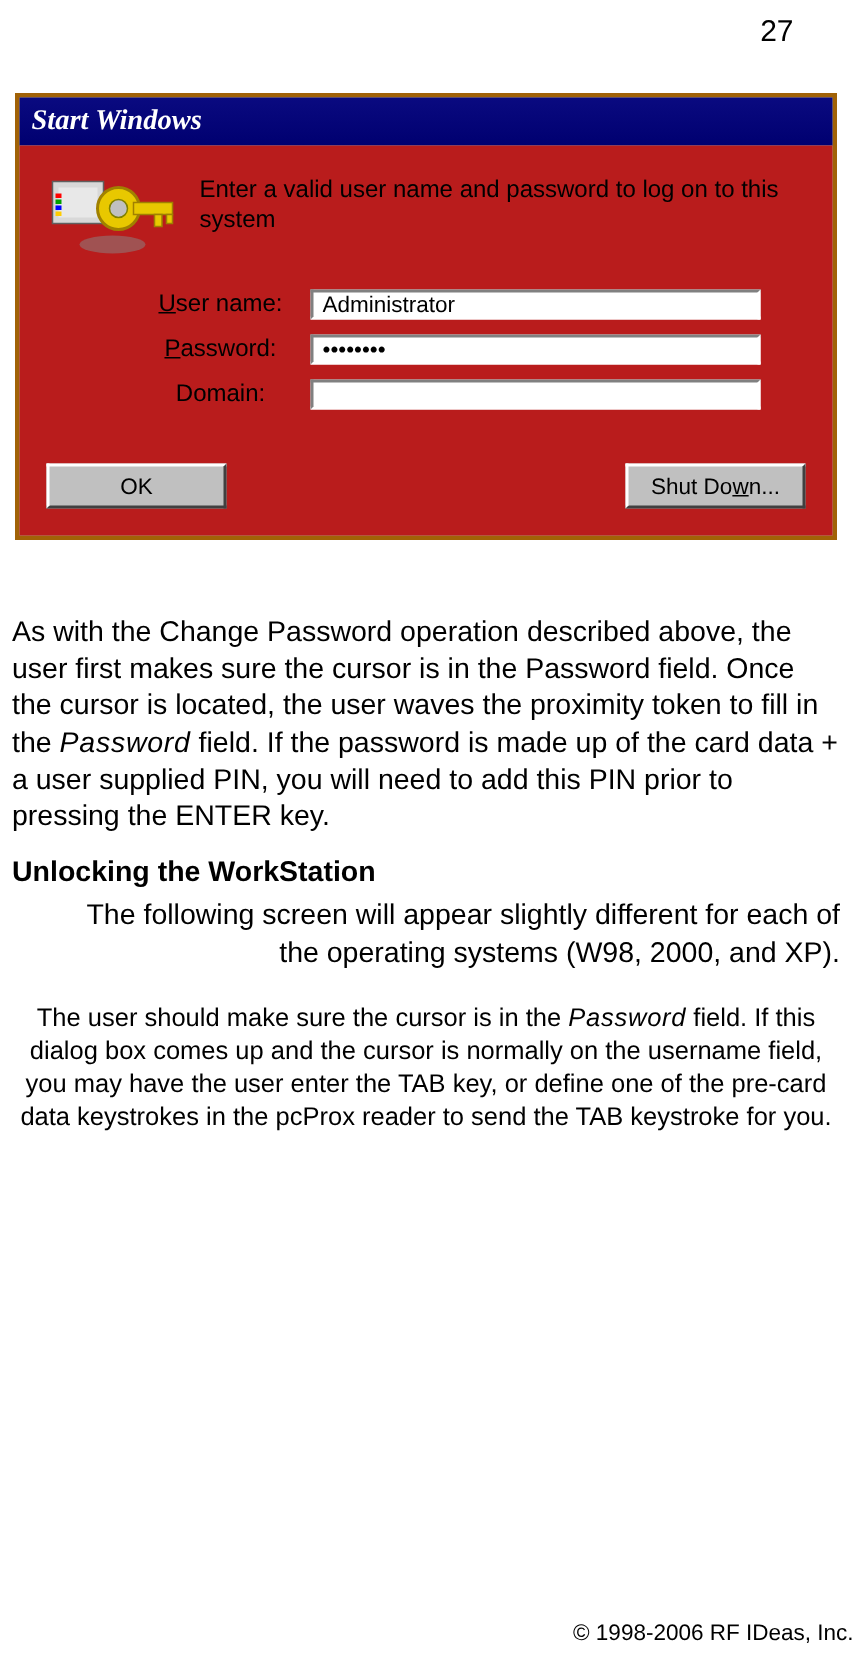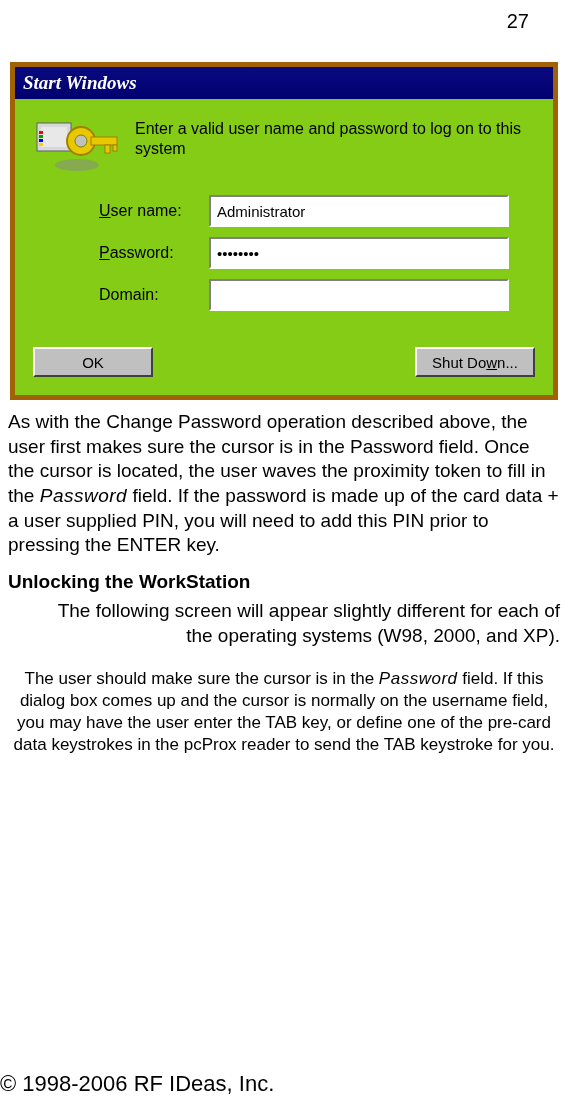--- a/index.html
+++ b/index.html
@@ -16,35 +16,35 @@
       top: 10px;
       right: 40px;
       font-size: 20px;
       color: #000;
     }
     .dialog-container {
       position: absolute;
       top: 62px;
       left: 10px;
       width: 548px;
-      border: 5px solid #a16207;
+      border: 3px solid #a16207;
       background: #c0c0c0;
     }
     .titlebar {
       background: #000080;
       background: linear-gradient(to bottom, #0a0a80, #000070);
       color: #ffffff;
       padding: 5px 8px;
       font-family: "Times New Roman", serif;
       font-weight: bold;
       font-style: italic;
       font-size: 19px;
     }
     .dialog-body {
-      background: #84cc16;
+      background: #b91c1c;
       padding: 10px 14px 18px 14px;
     }
     .intro-row {
       display: flex;
       align-items: flex-start;
       margin-bottom: 18px;
       margin-top: 8px;
     }
     .key-icon {
       width: 90px;
@@ -64,37 +64,37 @@
       margin-left: 70px;
       margin-bottom: 36px;
     }
     .form-row {
       display: flex;
       align-items: center;
       margin-bottom: 10px;
     }
     .form-label {
       width: 110px;
-      text-align: left;
+      text-align: center;
       padding-right: 10px;
       font-size: 16px;
       color: #000;
     }
     .form-label .ul {
       text-decoration: underline;
     }
     .form-input {
       width: 300px;
       height: 20px;
       border-top: 2px solid #808080;
       border-left: 2px solid #808080;
       border-bottom: 2px solid #ffffff;
       border-right: 2px solid #ffffff;
       background: #ffffff;
-      padding: 14px 6px;
+      padding: 2px 6px;
       font-size: 15px;
       font-family: Arial, sans-serif;
       color: #000;
     }
     .button-row {
       display: flex;
       justify-content: space-between;
       padding: 0 4px;
       margin-top: 8px;
     }
@@ -135,22 +135,22 @@
       font-size: 19px;
     }
     .para2-wrap { text-align: center; }
     .para3 { font-size: 17px; text-align: center; }
     .italic-word { font-style: italic; font-family: Arial, sans-serif; letter-spacing: 0.5px; }
     .copyright {
       position: absolute;
       bottom: 16px;
       left: 0;
       width: 569px;
-      text-align: left;
-      font-size: 22px;
+      text-align: right;
+      font-size: 15px;
     }
   </style>
 </head>
 <body>
 
 <div class="page-number">27</div>
 
 <div class="dialog-container">
   <div class="titlebar">Start Windows</div>
   <div class="dialog-body">

